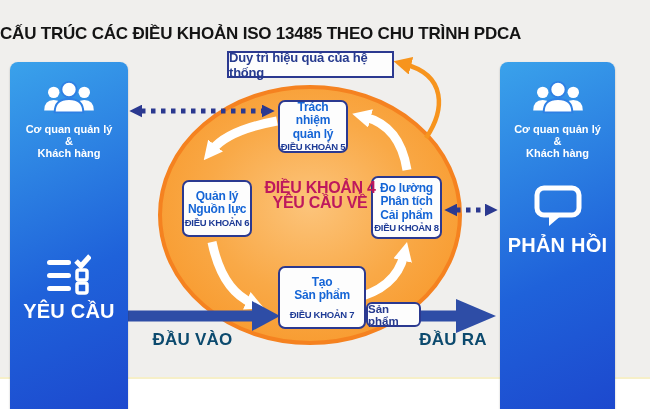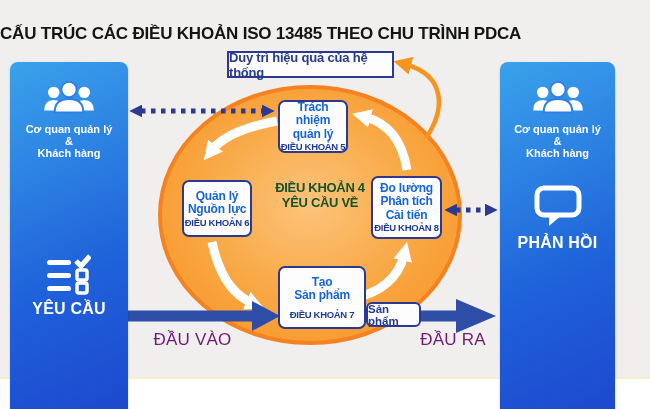--- a/index.html
+++ b/index.html
@@ -21,46 +21,46 @@
     position:absolute;top:62px;width:118px;height:387px;border-radius:8px;
     background:linear-gradient(155deg,#3aa2eb 0%,#1f62da 55%,#1c42cb 100%);
     color:#fff;text-align:center;font-weight:bold;z-index:2;
     box-shadow:0 1px 2px rgba(0,0,0,0.25);
   }
   .panel-left{left:10px;}
   .panel-right{left:500px;width:115px;}
   .p-icon-top{position:absolute;left:0;right:0;top:17px;display:flex;justify-content:center;}
   .p-lines{position:absolute;left:0;right:0;top:61px;font-size:11px;line-height:12px;}
   .p-icon-bottom{position:absolute;left:0;right:0;display:flex;justify-content:center;}
-  .p-biglabel{position:absolute;left:0;right:0;font-size:16px;letter-spacing:0.2px;}
+  .p-biglabel{position:absolute;left:0;right:0;font-size:20px;letter-spacing:0.2px;}
   .node{
     position:absolute;background:#fdfdfd;border:2px solid #2b3990;border-radius:7px;
     display:flex;flex-direction:column;align-items:center;justify-content:center;
     text-align:center;z-index:3;box-sizing:border-box;
   }
   .node .main{color:#1565d6;font-weight:bold;font-size:12px;line-height:13.5px;letter-spacing:-0.2px;}
   .node .clause{color:#1e3b96;font-weight:bold;font-size:9.5px;line-height:11px;margin-top:0;letter-spacing:-0.3px;}
   .note-box{
     position:absolute;left:227px;top:51px;width:167px;height:27px;
     background:#fdfdfd;border:2px solid #2b3990;border-radius:0;
     display:flex;align-items:center;justify-content:center;
     color:#273b8f;font-weight:bold;font-size:13px;z-index:3;box-sizing:border-box;letter-spacing:-0.2px;
   }
   .center-text{
     position:absolute;left:250px;top:181px;width:140px;text-align:center;
-    color:#14532d;font-weight:bold;font-size:13px;line-height:14.5px;z-index:3;letter-spacing:-0.3px;
+    color:#be185d;font-weight:bold;font-size:16px;line-height:14.5px;z-index:3;letter-spacing:-0.3px;
   }
   .small-node{
     position:absolute;left:366px;top:302px;width:55px;height:25px;
     background:#fdfdfd;border:2px solid #2b3990;border-radius:6px;
     display:flex;align-items:center;justify-content:center;
     color:#273b8f;font-weight:bold;font-size:11.5px;z-index:4;box-sizing:border-box;
   }
   .flow-label{
-    position:absolute;top:330px;color:#701a75;font-weight:normal;font-size:17px;z-index:3;letter-spacing:0.2px;
+    position:absolute;top:330px;color:#0c4a6e;font-weight:bold;font-size:17px;z-index:3;letter-spacing:0.2px;
   }
   .flow-label.in{left:145px;width:95px;text-align:center;}
   .flow-label.out{left:413px;width:80px;text-align:center;}
 </style>
 </head>
 <body>
 
 <div class="stage">
 
   <div class="title">CẤU TRÚC CÁC ĐIỀU KHOẢN ISO 13485 THEO CHU TRÌNH PDCA</div>
@@ -178,21 +178,21 @@
 
   <div class="node" style="left:182px;top:180px;width:70px;height:57px;">
     <div class="main">Quản lý</div>
     <div class="main">Nguồn lực</div>
     <div class="clause">ĐIỀU KHOẢN 6</div>
   </div>
 
   <div class="node" style="left:371px;top:176px;width:71px;height:63px;">
     <div class="main">Đo lường</div>
     <div class="main">Phân tích</div>
-    <div class="main">Cải tiến</div>
+    <div class="main">Cải phẩm</div>
     <div class="clause">ĐIỀU KHOẢN 8</div>
   </div>
 
   <div class="node" style="left:278px;top:266px;width:88px;height:63px;">
     <div class="main">Tạo</div>
     <div class="main">Sản phẩm</div>
     <div class="clause" style="margin-top:6px;">ĐIỀU KHOẢN 7</div>
   </div>
 
   <div class="center-text">

